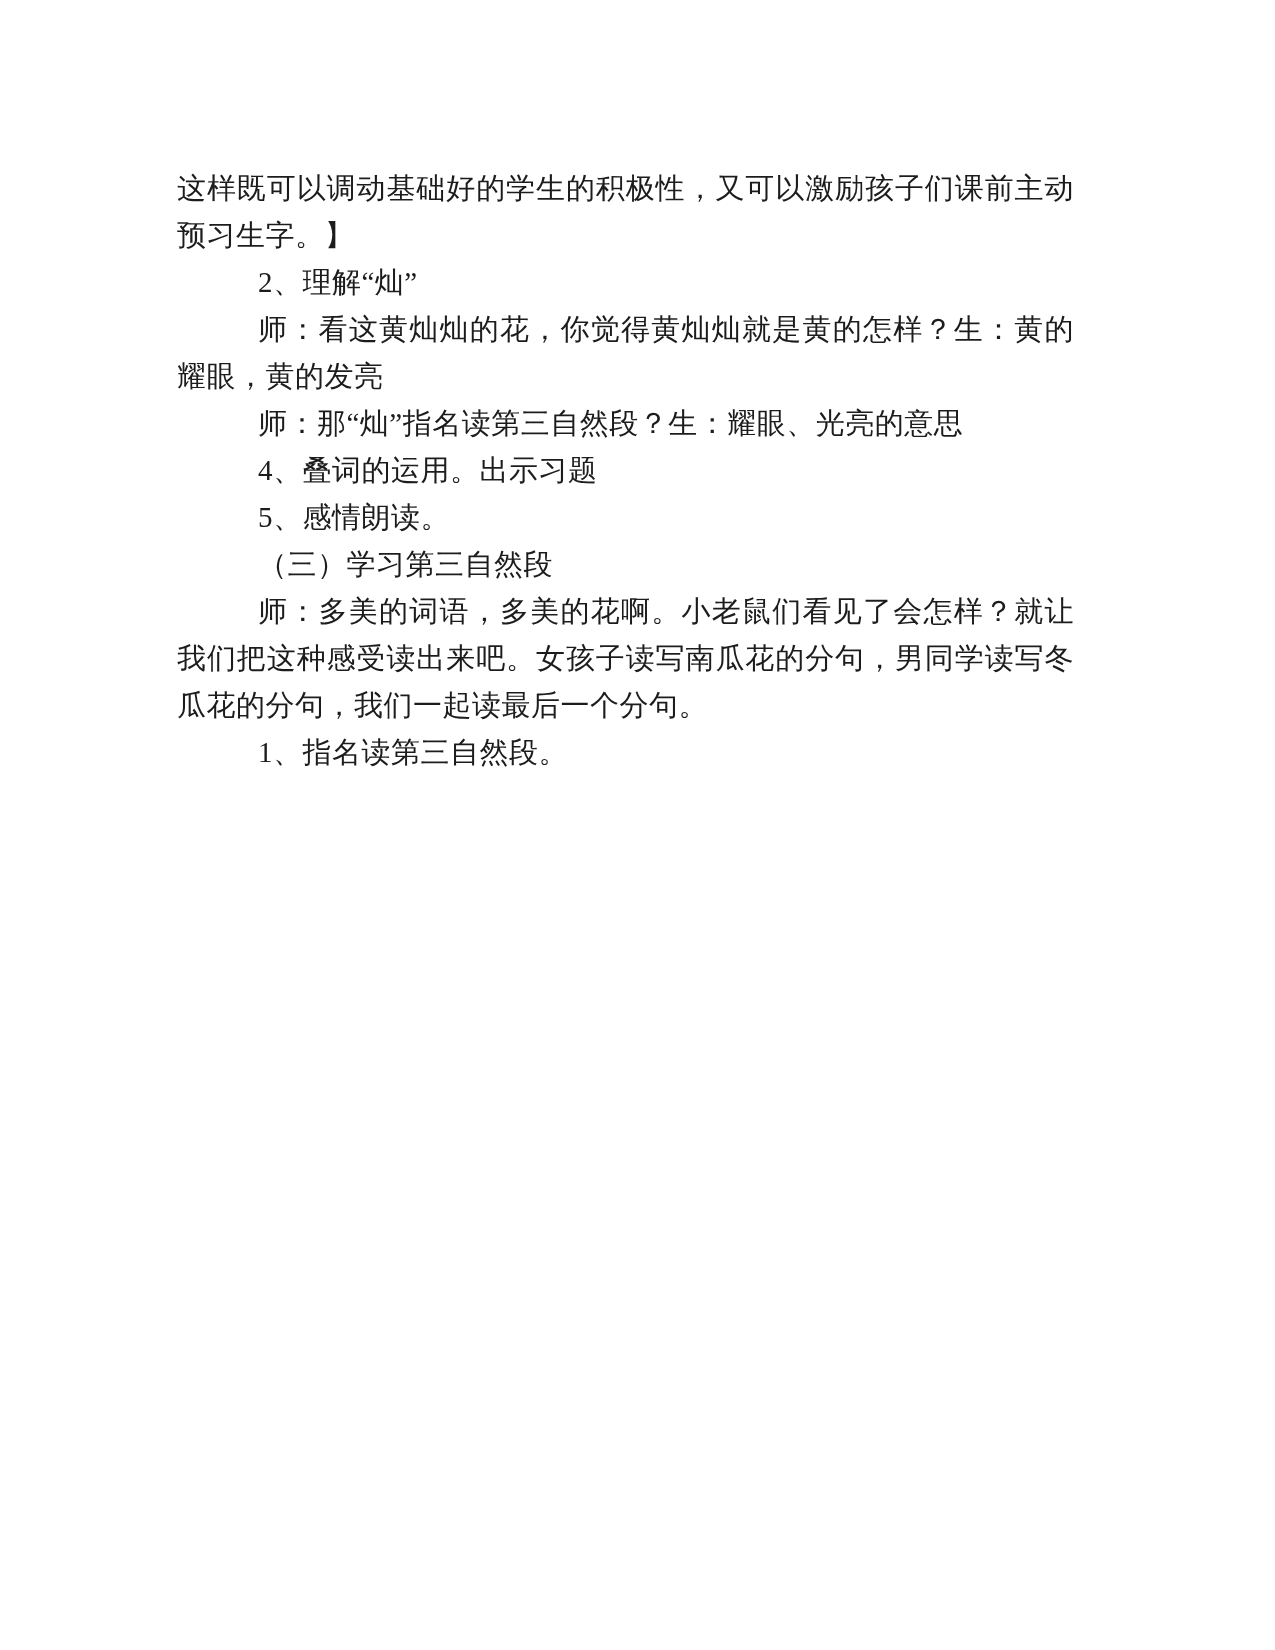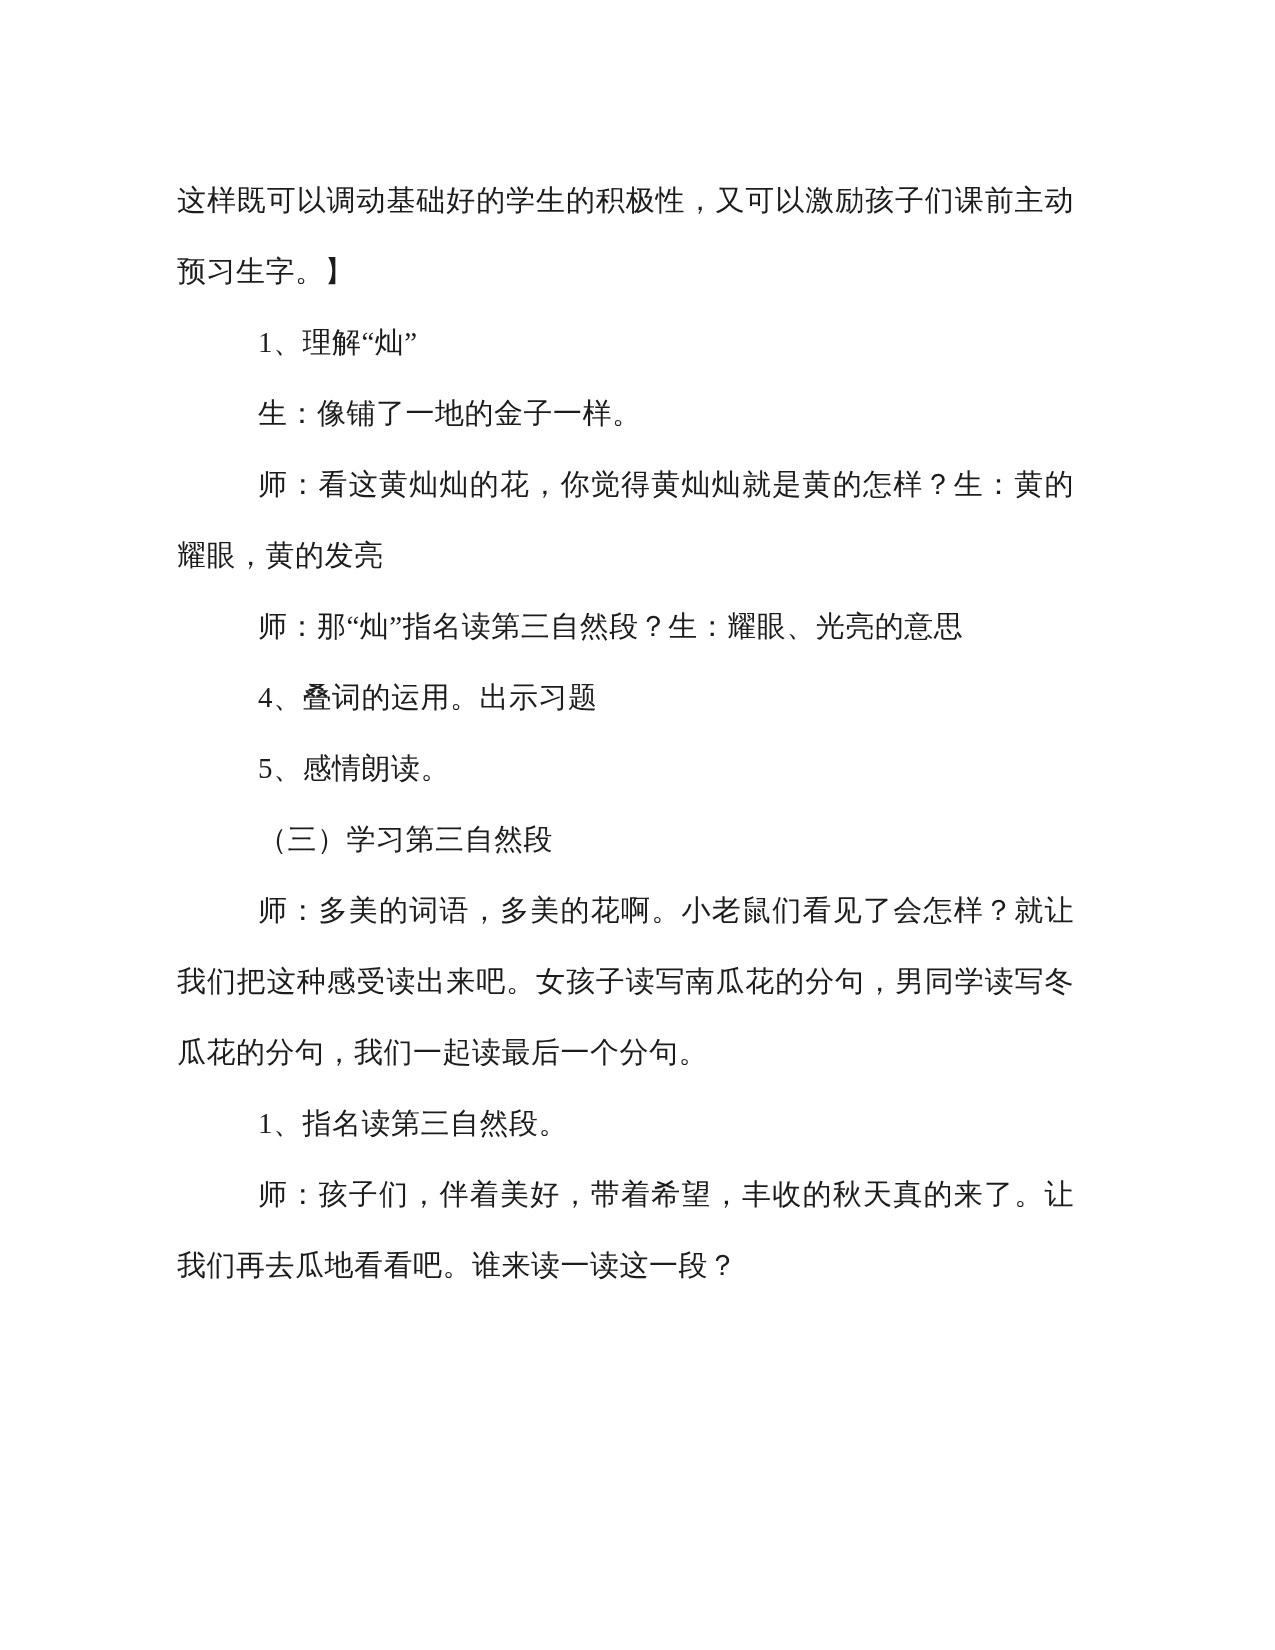--- a/index.html
+++ b/index.html
@@ -15,44 +15,42 @@
     overflow: hidden;
     font-family: "Liberation Serif", "DejaVu Serif", serif;
   }
   .content {
     position: absolute;
     left: 177px;
     top: 165px;
     width: 897px;
     color: #1c1c1c;
     font-size: 29px;
-    line-height: 71px;
+    line-height: 47px;
     text-align: justify;
     font-weight: 400;
     letter-spacing: 0.5px;
   }
   .para {
     margin: 0;
     padding: 0;
     text-indent: 0;
   }
   .para.indent {
     text-indent: 81px;
   }
 </style>
 </head>
 <body>
 
 <div class="page" style="background: rgb(255, 255, 255);">
   <div class="content" style="color: rgb(28, 28, 28);">
       <p class="para">这样既可以调动基础好的学生的积极性，又可以激励孩子们课前主动预习生字。】</p>
-      <p class="para indent">1、理解“灿”</p>
-      <p class="para indent">生：像铺了一地的金子一样。</p>
+      <p class="para indent">2、理解“灿”</p>
       <p class="para indent">师：看这黄灿灿的花，你觉得黄灿灿就是黄的怎样？生：黄的耀眼，黄的发亮</p>
       <p class="para indent">师：那“灿”指名读第三自然段？生：耀眼、光亮的意思</p>
       <p class="para indent">4、叠词的运用。出示习题</p>
       <p class="para indent">5、感情朗读。</p>
       <p class="para indent">（三）学习第三自然段</p>
       <p class="para indent">师：多美的词语，多美的花啊。小老鼠们看见了会怎样？就让我们把这种感受读出来吧。女孩子读写南瓜花的分句，男同学读写冬瓜花的分句，我们一起读最后一个分句。</p>
       <p class="para indent">1、指名读第三自然段。</p>
-      <p class="para indent">师：孩子们，伴着美好，带着希望，丰收的秋天真的来了。让我们再去瓜地看看吧。谁来读一读这一段？</p>
     </div>
 </div>
 
 </body></html>

